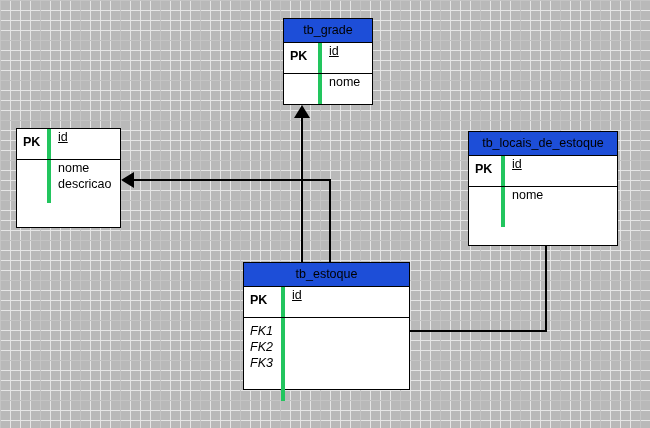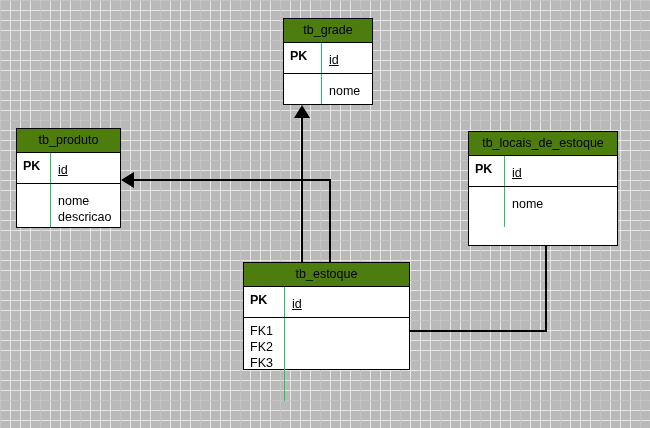--- a/index.html
+++ b/index.html
@@ -54,56 +54,56 @@
 
   .entity {
     position: absolute;
     box-sizing: border-box;
     border: 1px solid #000000;
     background: #ffffff;
     z-index: 5;
   }
   .entity-title {
     box-sizing: border-box;
-    background: #4d7c0f;
+    background: #1d4ed8;
     border-bottom: 1px solid #000000;
     text-align: center;
     font-size: 12.5px;
     color: #000000;
     line-height: 23px;
     height: 24px;
     white-space: nowrap;
   }
   .entity-row {
     box-sizing: border-box;
     display: flex;
     align-items: flex-start;
   }
   .row-pk {
     border-bottom: 1px solid #000000;
   }
   .cell-key {
     box-sizing: border-box;
-    border-right: 1px solid #22c55e;
+    border-right: 4px solid #22c55e;
     font-size: 12.5px;
     color: #000000;
     padding-left: 6px;
     padding-top: 5px;
     line-height: 16px;
     white-space: pre-line;
     flex: 0 0 auto;
     align-self: stretch;
   }
   .cell-key.bold { font-weight: bold; }
   .cell-val {
     box-sizing: border-box;
     font-size: 12.5px;
     color: #000000;
     padding-left: 7px;
-    padding-top: 9px;
+    padding-top: 0;
     line-height: 16px;
     white-space: pre-line;
     flex: 1 1 auto;
   }
   .cell-val.pkname {
     font-weight: normal;
     text-decoration: underline;
   }
 
   .conn {
@@ -155,21 +155,20 @@
       <div class="cell-key bold" style="width:38px;">PK</div>
       <div class="cell-val pkname">id</div>
     </div>
     <div class="entity-row" style="height:30px;">
       <div class="cell-key" style="width:38px;"></div>
       <div class="cell-val">nome</div>
     </div>
   </div>
 
   <div class="entity" style="left:16px; top:128px; width:105px; height:100px;">
-    <div class="entity-title">tb_produto</div>
     <div class="entity-row row-pk" style="height:31px;">
       <div class="cell-key bold" style="width:34px;">PK</div>
       <div class="cell-val pkname">id</div>
     </div>
     <div class="entity-row" style="height:43px;">
       <div class="cell-key" style="width:34px;"></div>
       <div class="cell-val">nome
 descricao</div>
     </div>
   </div>
@@ -179,26 +178,26 @@
     <div class="entity-row row-pk" style="height:31px;">
       <div class="cell-key bold" style="width:36px;">PK</div>
       <div class="cell-val pkname">id</div>
     </div>
     <div class="entity-row" style="height:40px;">
       <div class="cell-key" style="width:36px;"></div>
       <div class="cell-val">nome</div>
     </div>
   </div>
 
-  <div class="entity" style="left:243px; top:262px; width:167px; height:108px;">
+  <div class="entity" style="left:243px; top:262px; width:167px; height:128px;">
     <div class="entity-title">tb_estoque</div>
     <div class="entity-row row-pk" style="height:31px;">
       <div class="cell-key bold" style="width:41px;">PK</div>
       <div class="cell-val pkname">id</div>
     </div>
     <div class="entity-row" style="height:83px;">
-      <div class="cell-key" style="width:41px;">FK1
+      <div class="cell-key" style="width:41px;font-style:italic;">FK1
 FK2
 FK3</div>
     </div>
   </div>
 
 </div>
 
 </body></html>

